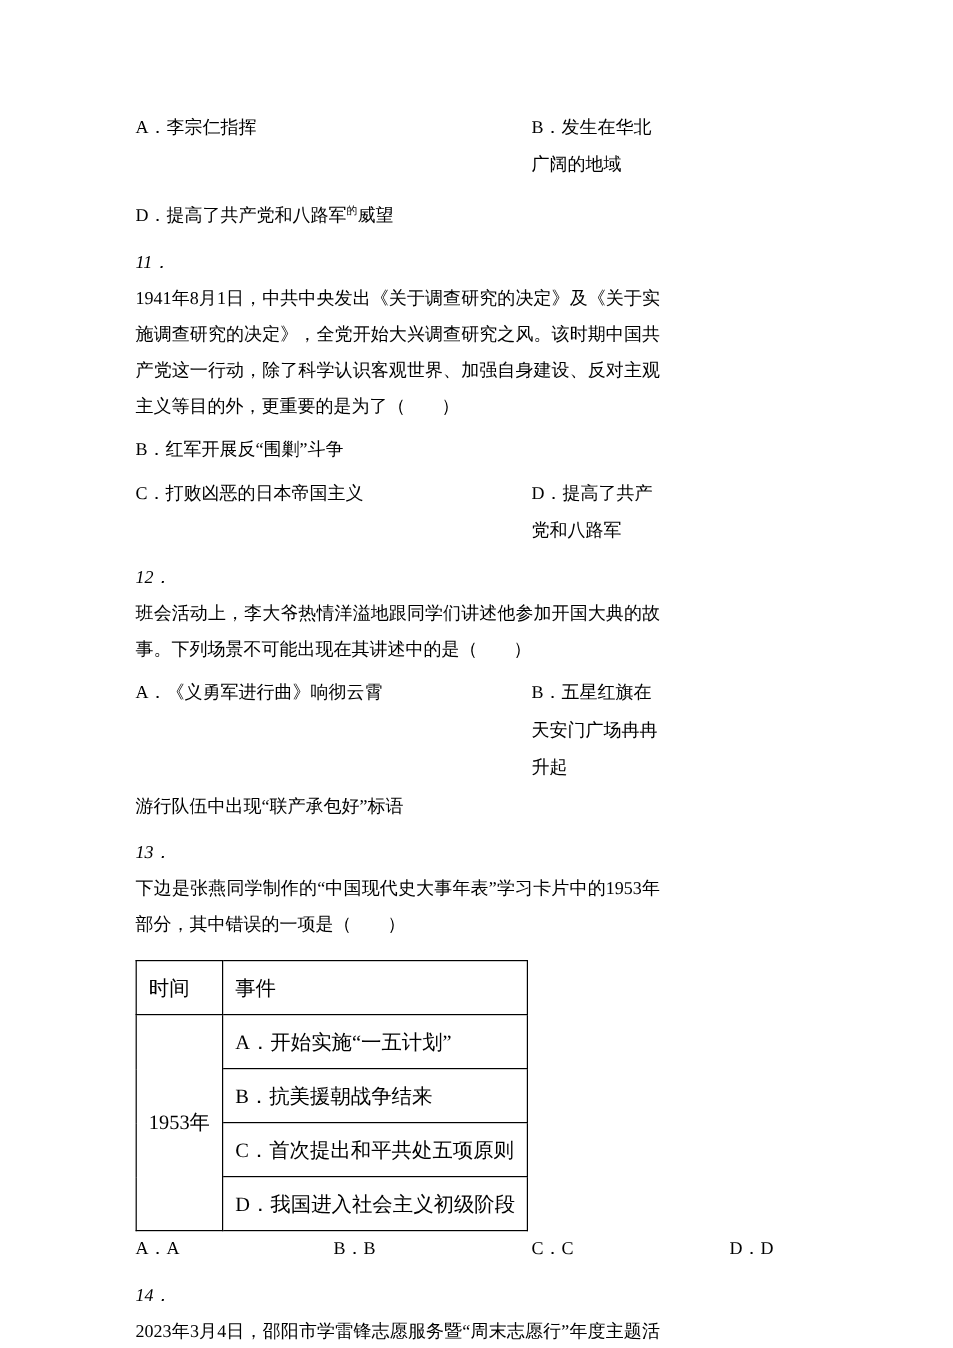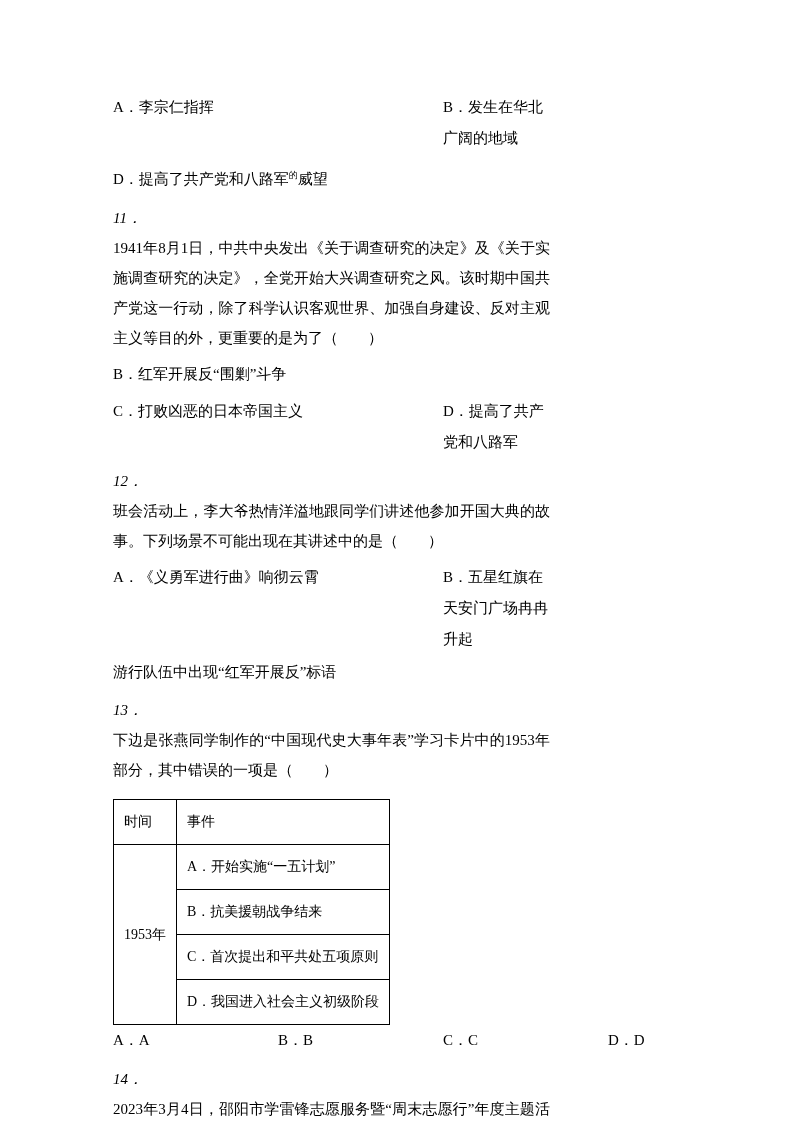--- a/index.html
+++ b/index.html
@@ -42,21 +42,21 @@
   .opt-right {
     flex: 1;
   }
   sup.small {
     font-size: 9px;
     vertical-align: super;
   }
   table.card {
     border-collapse: collapse;
     margin: 14px 0 0 0;
-    font-size: 14px;
+    font-size: 17px;
   }
   table.card td {
     border: 1px solid #000;
     padding: 0 10px;
     height: 44px;
     vertical-align: middle;
     text-align: left;
     font-weight: normal;
     white-space: nowrap;
   }
@@ -97,21 +97,21 @@
     <span class="opt-left">C．打败凶恶的日本帝国主义</span>
     <span class="opt-right">D．提高了共产党和八路军</span>
   </div>
 
   <div class="qnum">12．</div>
   <p class="para">班会活动上，李大爷热情洋溢地跟同学们讲述他参加开国大典的故事。下列场景不可能出现在其讲述中的是（　　）</p>
   <div class="opt-row">
     <span class="opt-left">A．《义勇军进行曲》响彻云霄</span>
     <span class="opt-right">B．五星红旗在天安门广场冉冉升起</span>
   </div>
-  <p class="para" style="margin-top:2px;">游行队伍中出现“红军开展反”标语</p>
+  <p class="para" style="margin-top:2px;">游行队伍中出现“联产承包好”标语</p>
 
   <div class="qnum">13．</div>
   <p class="para">下边是张燕同学制作的“中国现代史大事年表”学习卡片中的1953年部分，其中错误的一项是（　　）</p>
 
   <table class="card">
     <tbody>
       <tr>
         <td class="col-time">时间</td>
         <td class="col-event">事件</td>
       </tr>

